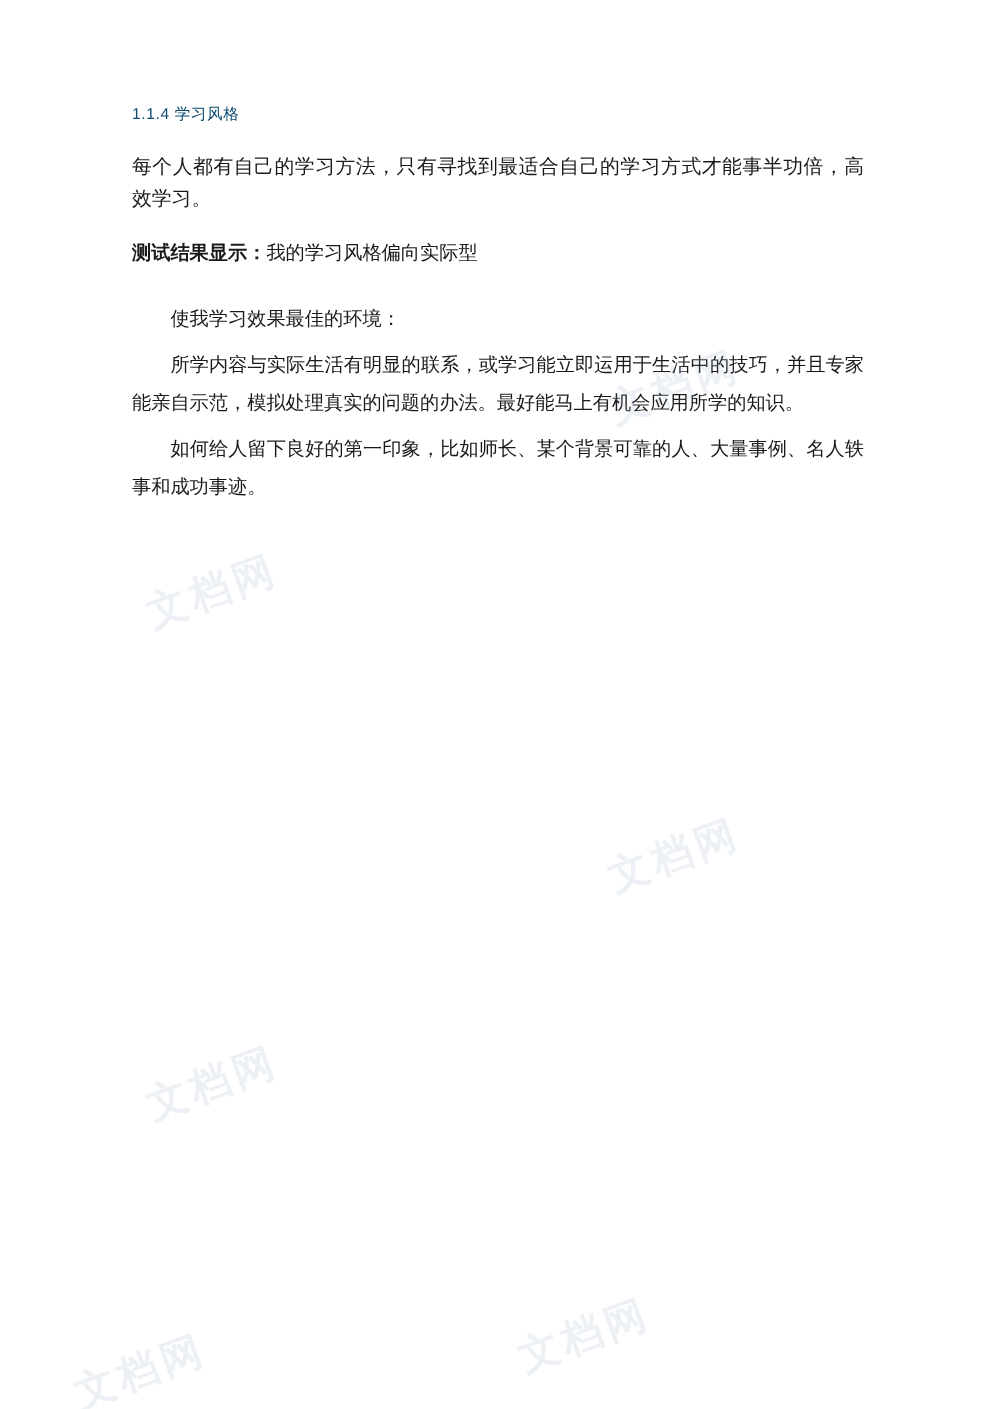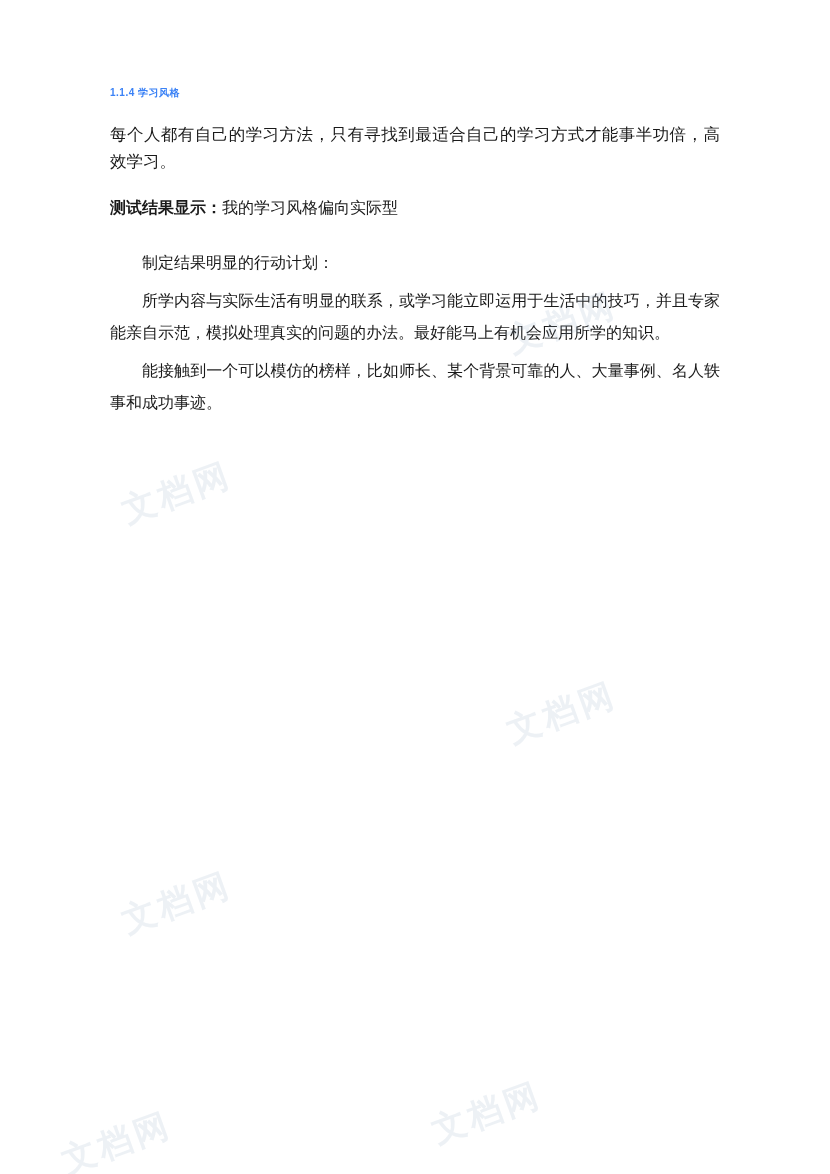--- a/index.html
+++ b/index.html
@@ -23,25 +23,25 @@
     box-sizing: border-box;
   }
   .content {
     position: absolute;
     left: 110px;
     top: 86px;
     width: 610px;
   }
   .heading {
     font-family: "Liberation Sans", sans-serif;
-    font-weight: bold;
-    font-size: 10px;
+    font-weight: normal;
+    font-size: 13px;
     letter-spacing: 0.5px;
     margin: 0 0 22px 0;
-    color: #3b82f6;
+    color: #0c4a6e;
   }
   .para {
     font-size: 16.5px;
     line-height: 1.62;
     margin: 0 0 16px 0;
     text-align: justify;
     color: #1a1a1a;
   }
   .para.intro {
     margin-bottom: 20px;
@@ -98,23 +98,23 @@
 
   <div class="content">
 
     <h2 class="heading">1.1.4  学习风格</h2>
 
     <p class="para intro">每个人都有自己的学习方法，只有寻找到最适合自己的学习方式才能事半功倍，高效学习。</p>
 
     <p class="result-line"><span class="label">测试结果显示：</span><span>我的学习风格偏向实际型</span></p>
 
     <div class="body-block">
-      <p>制定结果明显的行动计划：</p>
+      <p>使我学习效果最佳的环境：</p>
       <p>所学内容与实际生活有明显的联系，或学习能立即运用于生活中的技巧，并且专家能亲自示范，模拟处理真实的问题的办法。最好能马上有机会应用所学的知识。</p>
-      <p>能接触到一个可以模仿的榜样，比如师长、某个背景可靠的人、大量事例、名人轶事和成功事迹。</p>
+      <p>如何给人留下良好的第一印象，比如师长、某个背景可靠的人、大量事例、名人轶事和成功事迹。</p>
     </div>
 
   </div>
 
   <div class="watermark">
     <div class="wm wm-1">文档网</div>
     <div class="wm wm-2">文档网</div>
     <div class="wm wm-3">文档网</div>
     <div class="wm wm-4">文档网</div>
     <div class="wm wm-5">文档网</div>

